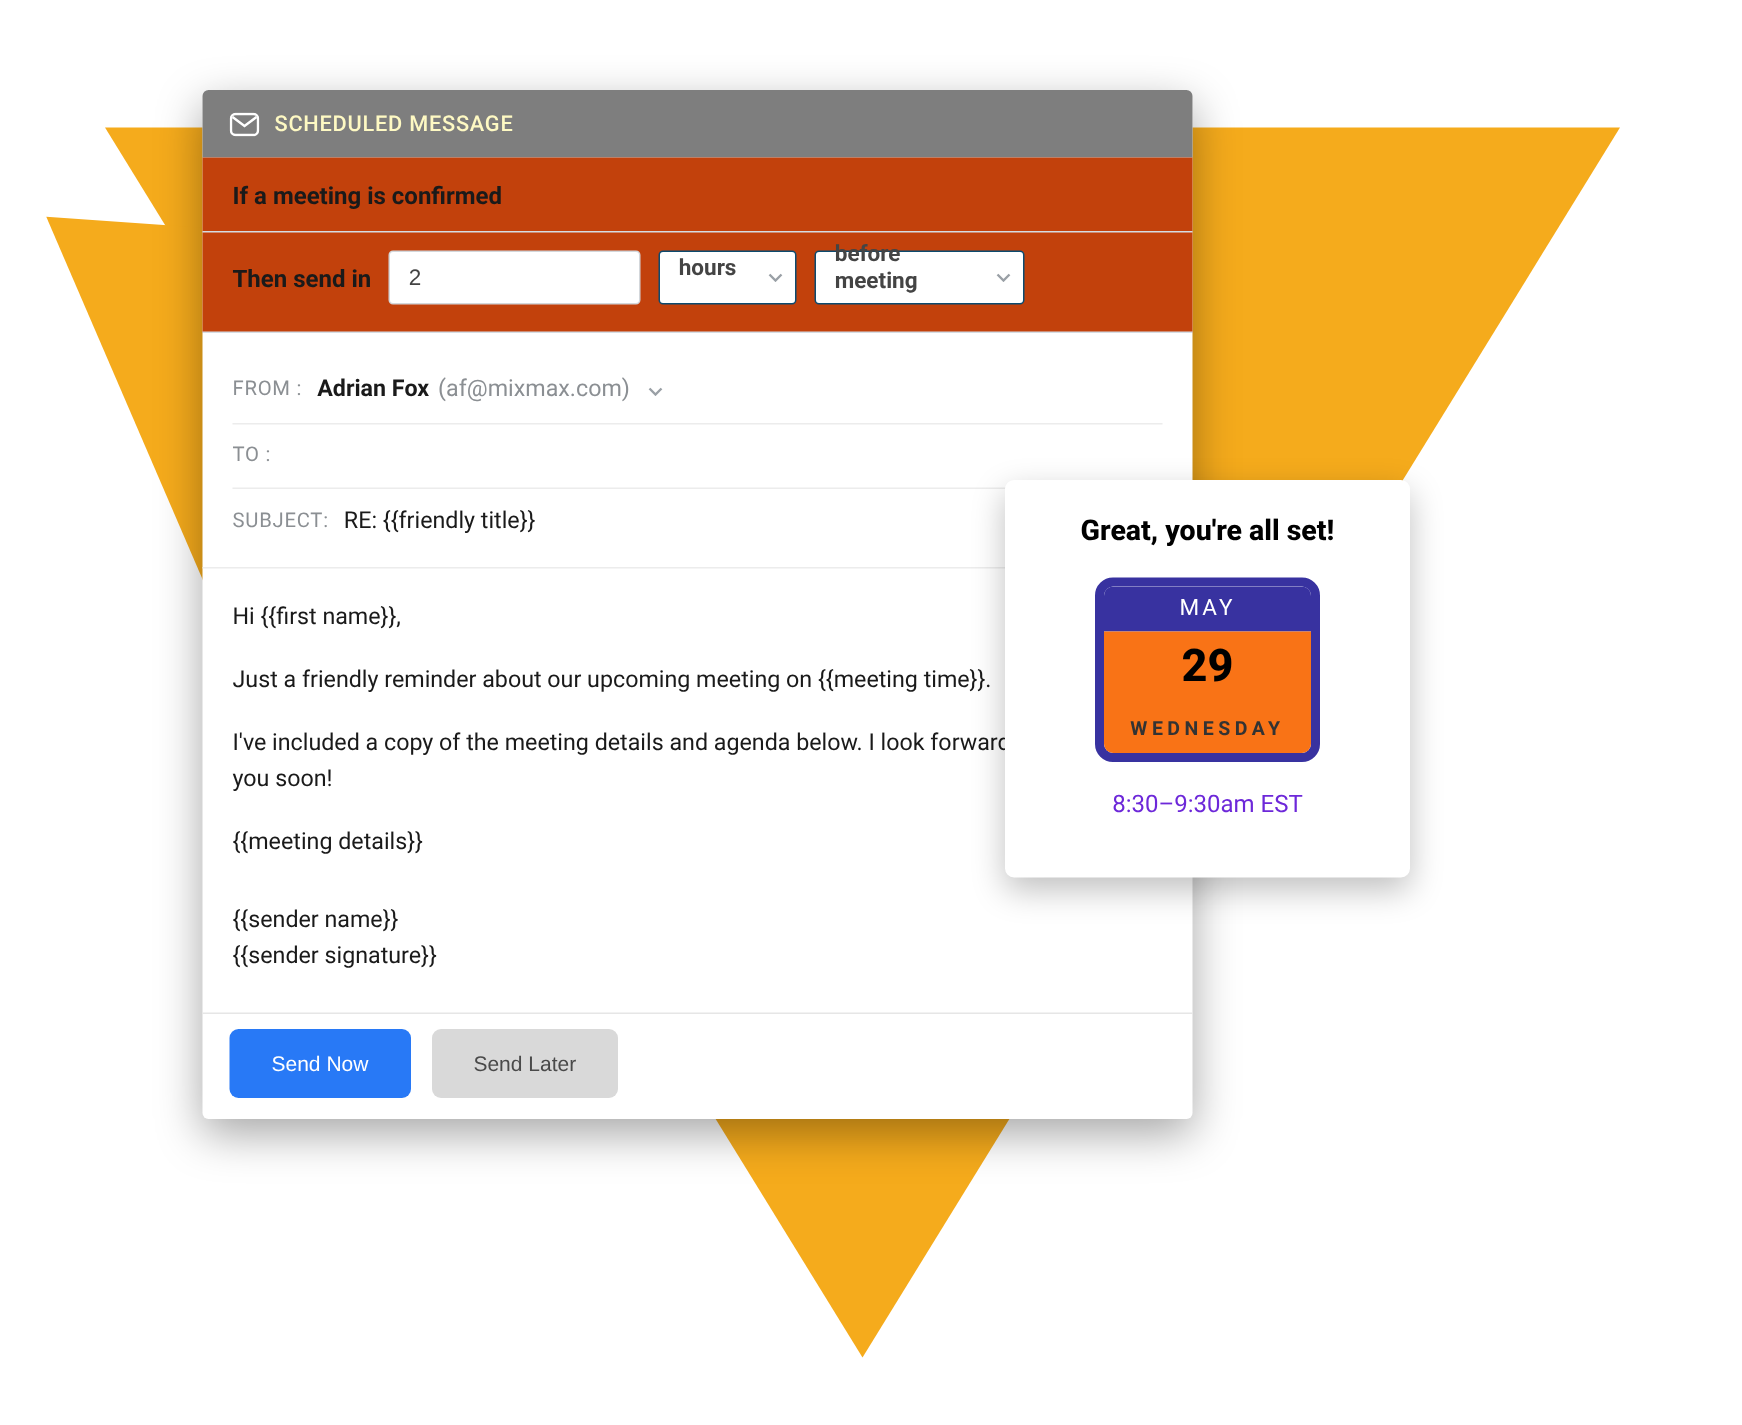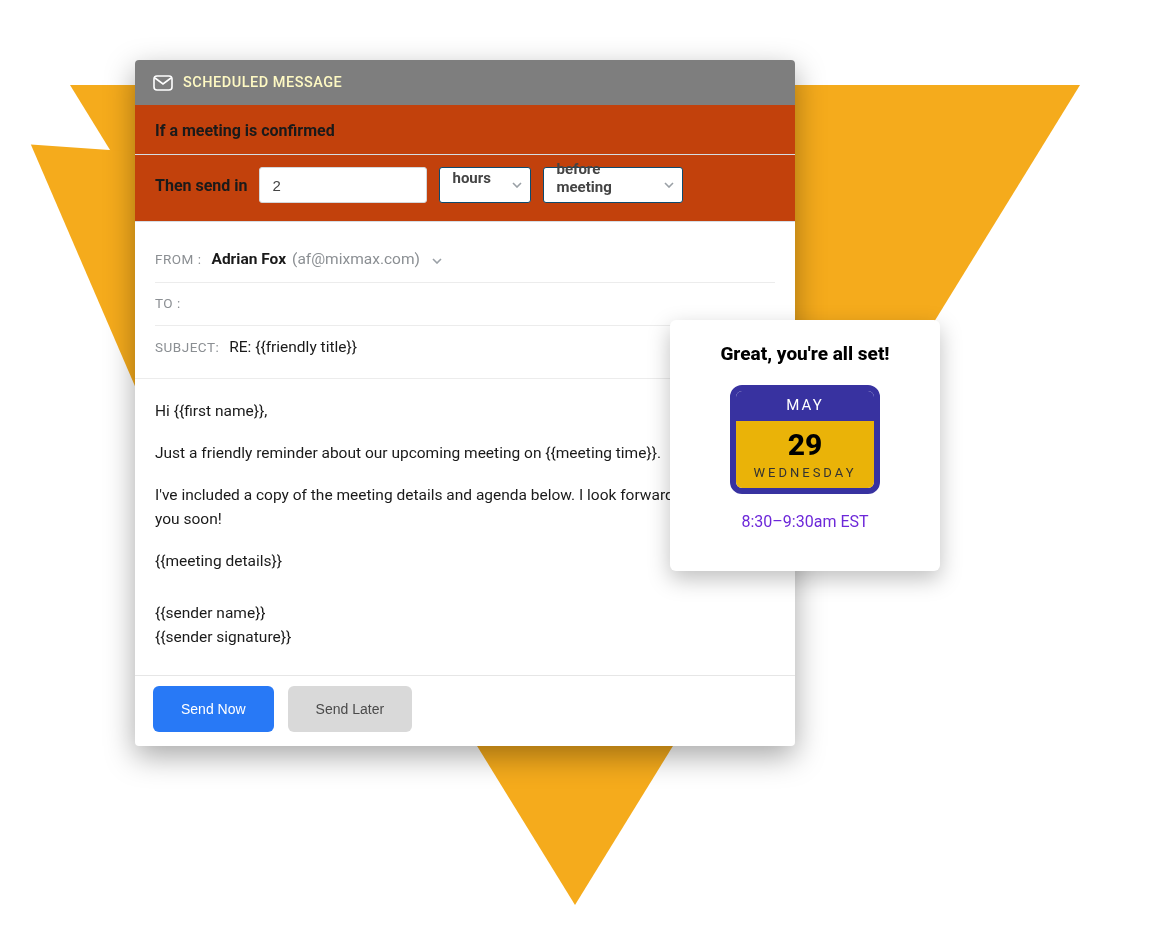--- a/index.html
+++ b/index.html
@@ -209,34 +209,35 @@
     overflow: hidden;
   }
   .cal-top {
     background: #3832a0;
     color: #fff;
     padding: 5px 0 7px;
     font-size: 15px;
     letter-spacing: 2px;
   }
   .cal-body {
-    background: #eab308;
+    background: #f97316;
     padding: 6px 0 8px;
   }
   .cal-day {
     font-size: 30px;
     font-weight: 800;
     line-height: 1.2;
     color: #000;
   }
   .cal-weekday {
     font-size: 13px;
     letter-spacing: 3px;
     color: #333;
-    margin-top: 2px;
+    margin-top: 16px;
+    font-weight: bold;
   }
   .confirm-time {
     font-size: 16px;
     color: #6d28d9;
   }
 </style>
 </head>
 <body>
 
 <div class="tri tri-1"></div>

